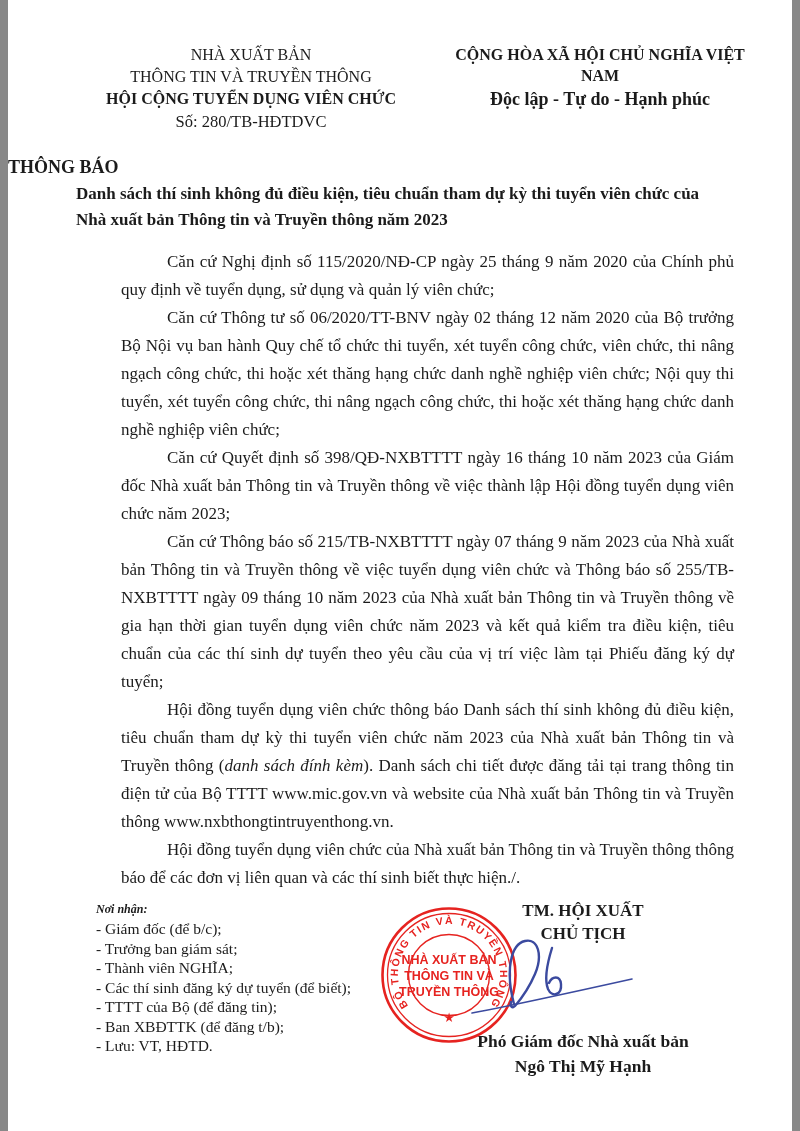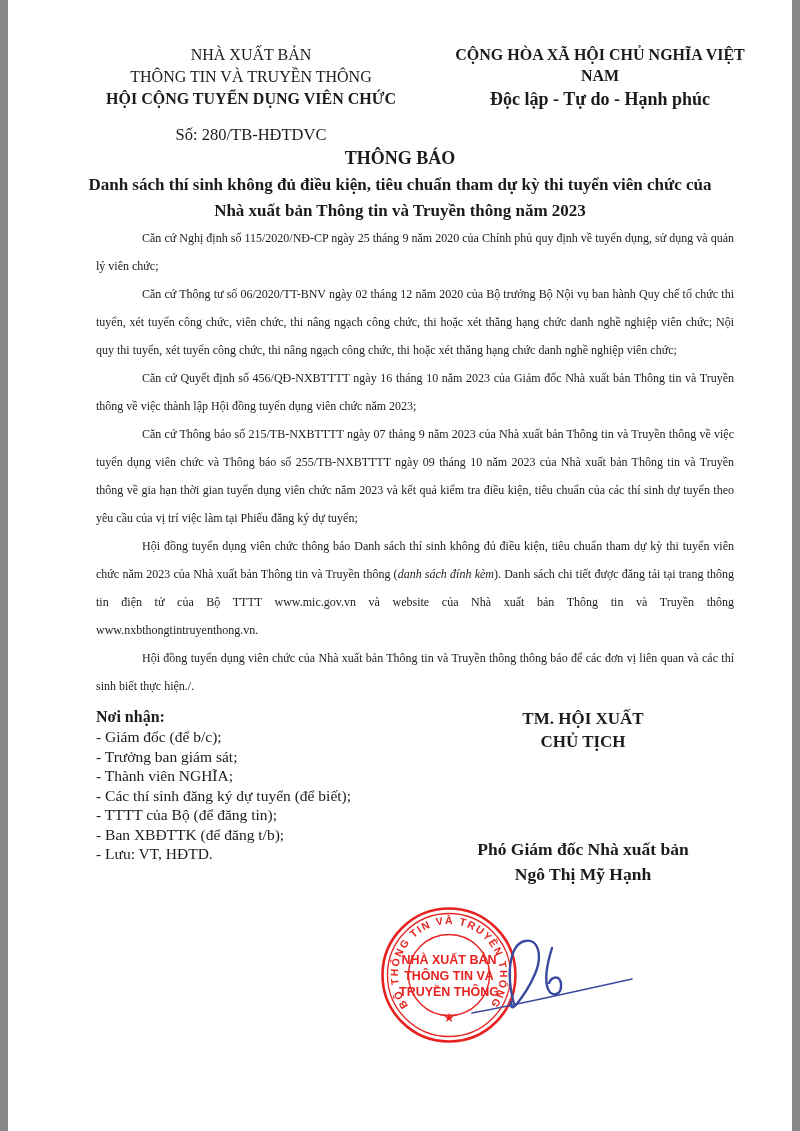--- a/index.html
+++ b/index.html
@@ -5,37 +5,37 @@
   html,body { margin:0; padding:0; background:#888; }
   .page {
     position:relative; width:784px; height:1131px; margin:0 auto;
     background:#ffffff; color:#1b1b1b; overflow:hidden;
     font-family:"Liberation Serif", serif;
   }
   
   .header { display:flex; padding:44px 28px 0 58px; }
   .header-left { width:370px; text-align:center; font-size:16px; line-height:22px; }
   .header-left .org-bold { font-weight:bold; }
-  .header-left .doc-number { margin-top:14px; font-size:16.5px; }
+  .header-left .doc-number { margin-top:1px; font-size:16.5px; }
   .header-right { flex:1; text-align:center; }
   .national-title { font-weight:bold; font-size:16px; line-height:21px; }
   .motto { font-weight:bold; font-size:18px; margin-top:3px; }
   .date-line { font-style:italic; font-size:16.5px; margin-top:17px; }
   
-  .title-block { text-align:center; }
+  .title-block { text-align:left; margin-top:22px; }
   .doc-heading { font-weight:bold; font-size:18px; line-height:24px; }
   .doc-subtitle { font-weight:bold; font-size:17px; line-height:26px; width:648px; margin:2px auto 0; }
   
-  .body-text { margin-top:0; padding:0 58px 0 88px; font-size:12px; line-height:28px; text-align:justify; }
+  .body-text { margin-top:15px; padding:0 58px 0 113px; font-size:17px; line-height:28px; text-align:justify; }
   .body-text p { margin:0; text-indent:46px; }
   .italic { font-style:italic; }
   
   .footer { display:flex; margin-top:7px; padding:0 0 0 88px; }
   .recipients { width:320px; }
-  .recipients-label { font-weight:bold; font-size:16px; line-height:20px; }
+  .recipients-label { font-weight:bold; font-style:italic; font-size:12px; line-height:20px; }
   .recipient-item { font-size:15.5px; line-height:19.5px; }
   .sign-block { width:300px; margin-left:17px; text-align:center; }
   .sign-onbehalf, .sign-title { font-weight:bold; font-size:17px; line-height:23px; }
   .sign-space { height:84px; }
   .signer-title, .signer-name { font-weight:bold; font-size:17.5px; line-height:25px; }
   
   .stamp-seal { position:absolute; left:371px; top:905px; width:140px; height:140px; }
   .stamp-seal svg { display:block; }
   .stamp-ring-text { font-family:"Liberation Sans", sans-serif; font-weight:bold; font-size:10.5px; letter-spacing:1.6px; }
   .stamp-center { font-family:"Liberation Sans", sans-serif; font-weight:bold; font-size:12.5px; }
@@ -61,21 +61,21 @@
   </div>
 
   <div class="title-block">
     <div class="doc-heading">THÔNG BÁO</div>
     <div class="doc-subtitle">Danh sách thí sinh không đủ điều kiện, tiêu chuẩn tham dự kỳ thi tuyển viên chức của Nhà xuất bản Thông tin và Truyền thông năm 2023</div>
   </div>
 
   <div class="body-text">
     <p>Căn cứ Nghị định số 115/2020/NĐ-CP ngày 25 tháng 9 năm 2020 của Chính phủ quy định về tuyển dụng, sử dụng và quản lý viên chức;</p>
     <p>Căn cứ Thông tư số 06/2020/TT-BNV ngày 02 tháng 12 năm 2020 của Bộ trưởng Bộ Nội vụ ban hành Quy chế tổ chức thi tuyển, xét tuyển công chức, viên chức, thi nâng ngạch công chức, thi hoặc xét thăng hạng chức danh nghề nghiệp viên chức; Nội quy thi tuyển, xét tuyển công chức, thi nâng ngạch công chức, thi hoặc xét thăng hạng chức danh nghề nghiệp viên chức;</p>
-    <p>Căn cứ Quyết định số 456/QĐ-NXBTTTT ngày 16 tháng 10 năm 2023 của Giám đốc Nhà xuất bản Thông tin và Truyền thông về việc thành lập Hội đồng tuyển dụng viên chức năm 2023;</p>
+    <p>Căn cứ Quyết định số 398/QĐ-NXBTTTT ngày 16 tháng 10 năm 2023 của Giám đốc Nhà xuất bản Thông tin và Truyền thông về việc thành lập Hội đồng tuyển dụng viên chức năm 2023;</p>
     <p>Căn cứ Thông báo số 215/TB-NXBTTTT ngày 07 tháng 9 năm 2023 của Nhà xuất bản Thông tin và Truyền thông về việc tuyển dụng viên chức và Thông báo số 255/TB-NXBTTTT ngày 09 tháng 10 năm 2023 của Nhà xuất bản Thông tin và Truyền thông về gia hạn thời gian tuyển dụng viên chức năm 2023 và kết quả kiểm tra điều kiện, tiêu chuẩn của các thí sinh dự tuyển theo yêu cầu của vị trí việc làm tại Phiếu đăng ký dự tuyển;</p>
     <p><span>Hội đồng tuyển dụng viên chức thông báo Danh sách thí sinh không đủ điều kiện, tiêu chuẩn tham dự kỳ thi tuyển viên chức năm 2023 của Nhà xuất bản Thông tin và Truyền thông (</span><span class="italic">danh sách đính kèm</span><span>). Danh sách chi tiết được đăng tải tại trang thông tin điện tử của Bộ TTTT www.mic.gov.vn và website của Nhà xuất bản Thông tin và Truyền thông www.nxbthongtintruyenthong.vn.</span></p>
     <p>Hội đồng tuyển dụng viên chức của Nhà xuất bản Thông tin và Truyền thông thông báo để các đơn vị liên quan và các thí sinh biết thực hiện./.</p>
   </div>
 
   <div class="footer">
     <div class="recipients">
       <div class="recipients-label">Nơi nhận:</div>
       <div class="recipient-item">- Giám đốc (để b/c);</div>
       <div class="recipient-item">- Trưởng ban giám sát;</div>

